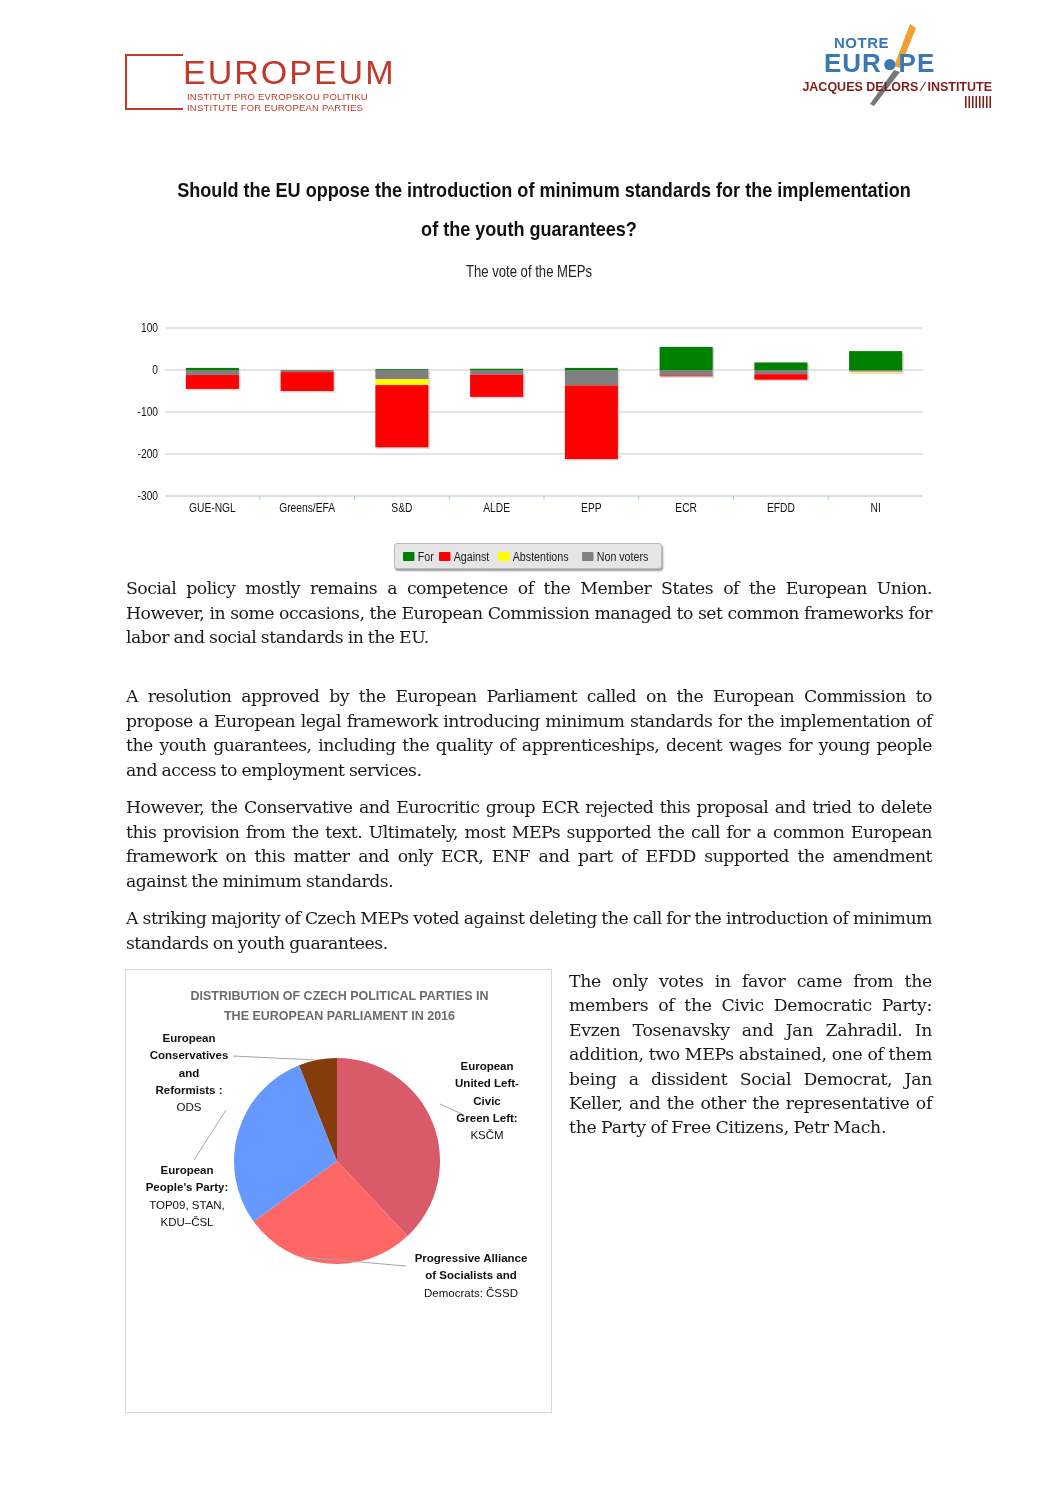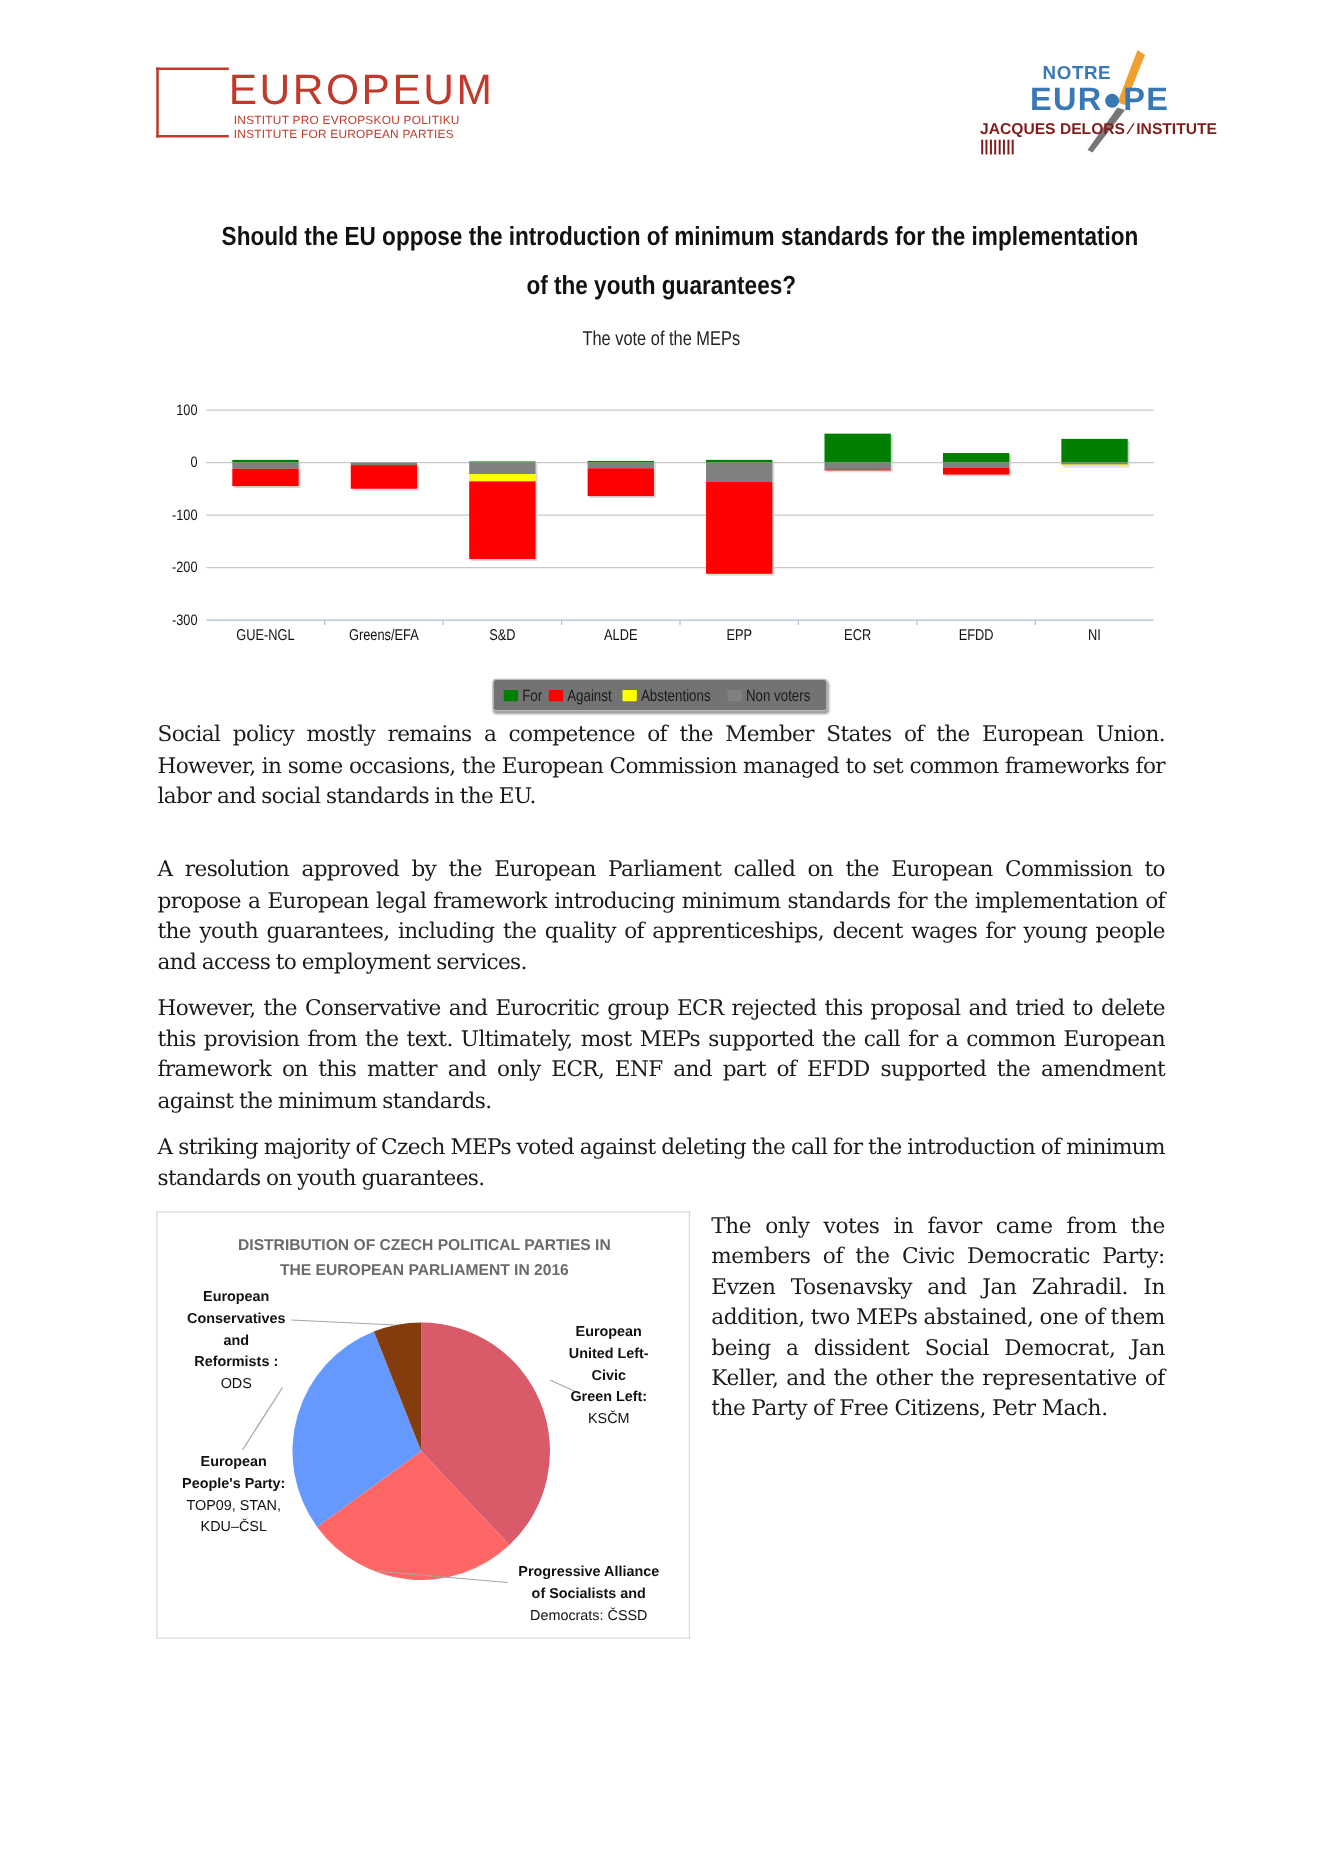--- a/index.html
+++ b/index.html
@@ -8,49 +8,49 @@
 
   
   .europeum { left: 125px; top: 52px; width: 260px; height: 64px; }
   .europeum .box { position: absolute; left: 0; top: 2px; width: 58px; height: 56px; border: 2px solid #c0392b; box-sizing: border-box; border-right: none; }
   .europeum .box::after { content: ""; position: absolute; right: 0; top: -2px; height: 2px; width: 0; }
   .europeum .word { position: absolute; left: 58px; top: 2px; font-family: "Liberation Sans", sans-serif; font-size: 34px; letter-spacing: 2px; color: #c0392b; font-weight: normal; line-height: 36px; }
   .europeum .sub1, .europeum .sub2 { position: absolute; left: 62px; font-family: "Liberation Sans", sans-serif; font-size: 9.5px; color: #c0392b; letter-spacing: 0.2px; text-align: center; }
   .europeum .sub1 { top: 39px; }
   .europeum .sub2 { top: 50px; }
 
-  .notre { left: 782px; top: 36px; width: 210px; height: 90px; }
+  .notre { left: 782px; top: 20px; width: 210px; height: 90px; text-align: right; }
   .notre .n1 { position: absolute; left: 52px; top: 14px; font-family: "Liberation Sans", sans-serif; font-weight: bold; font-size: 15px; color: #3a78b5; letter-spacing: 0.5px; }
   .notre .n2 { position: absolute; left: 42px; top: 28px; font-family: "Liberation Sans", sans-serif; font-weight: bold; font-size: 26px; color: #3a78b5; letter-spacing: 1px; }
   .notre .n3 { position: absolute; left: 2px; top: 60px; font-family: "Liberation Sans", sans-serif; font-weight: bold; font-size: 12.5px; color: #7f1d1d; }
   .notre svg { position: absolute; left: 80px; top: 0; }
 
   
   .title { left: 120px; top: 170px; width: 818px; text-align: center; font-family: "Liberation Sans", sans-serif; font-weight: bold; font-size: 21px; line-height: 39px; color: #111; transform: scaleX(0.86); transform-origin: center top; }
   .title span { display: block; white-space: nowrap; }
 
   .chart-sub { left: 120px; top: 263px; width: 818px; text-align: center; font-family: "Liberation Sans", sans-serif; font-size: 16px; color: #222; transform: scaleX(0.82); }
 
   #barchart { left: 120px; top: 310px; }
   #barchart text { font-family: "Liberation Sans", sans-serif; }
 
-  .legend { left: 394px; top: 543px; width: 266px; height: 24px; border: 1px solid #bbb; border-radius: 3px; box-shadow: 1px 2px 2px #999; background: #737373; display: flex; align-items: center; justify-content: center; gap: 8px; font-family: "Liberation Sans", sans-serif; font-size: 13px; }
+  .legend { left: 394px; top: 543px; width: 266px; height: 24px; border: 1px solid #bbb; border-radius: 3px; box-shadow: 1px 2px 2px #999; background: #e5e5e5; display: flex; align-items: center; justify-content: center; gap: 8px; font-family: "Liberation Sans", sans-serif; font-size: 13px; }
   .legend .item { display: flex; align-items: center; gap: 4px; transform: scaleX(0.82); transform-origin: left center; margin-right: -10px; }
   .legend .sw { width: 14px; height: 9px; display: inline-block; border-radius: 1px; }
 
   
   .para { left: 126px; width: 806px; font-family: "DejaVu Serif", serif; font-size: 17.3px; line-height: 24.5px; text-align: justify; color: #1a1a1a; letter-spacing: -0.5px; word-spacing: -0.5px; }
   .p1 { top: 576px; }
   .p2 { top: 684px; }
   .p3 { top: 795px; }
   .p4 { top: 906px; }
   .side { left: 569px; top: 969px; width: 363px; font-size: 17.3px; line-height: 24.4px; text-align: justify; letter-spacing: -0.3px; }
 
   
-  .piebox { left: 125px; top: 969px; width: 427px; height: 342px; border: 1px solid #d9d9d9; box-sizing: border-box; background: #fff; }
+  .piebox { left: 125px; top: 969px; width: 427px; height: 444px; border: 1px solid #d9d9d9; box-sizing: border-box; background: #fff; }
   .pie-title { position: absolute; left: 0; top: 16px; width: 427px; text-align: center; font-family: "Liberation Sans", sans-serif; font-weight: bold; font-size: 12.5px; line-height: 20px; color: #6b6b6b; }
   .pie-label { position: absolute; font-family: "Liberation Sans", sans-serif; font-size: 11.5px; line-height: 17.3px; text-align: center; color: #111; }
   #piesvg { position: absolute; left: 0; top: 0; }
 </style>
 </head>
 <body>
 
 <div class="abs europeum">
   <div class="box"></div>
   <div class="word">EUROPEUM</div>

